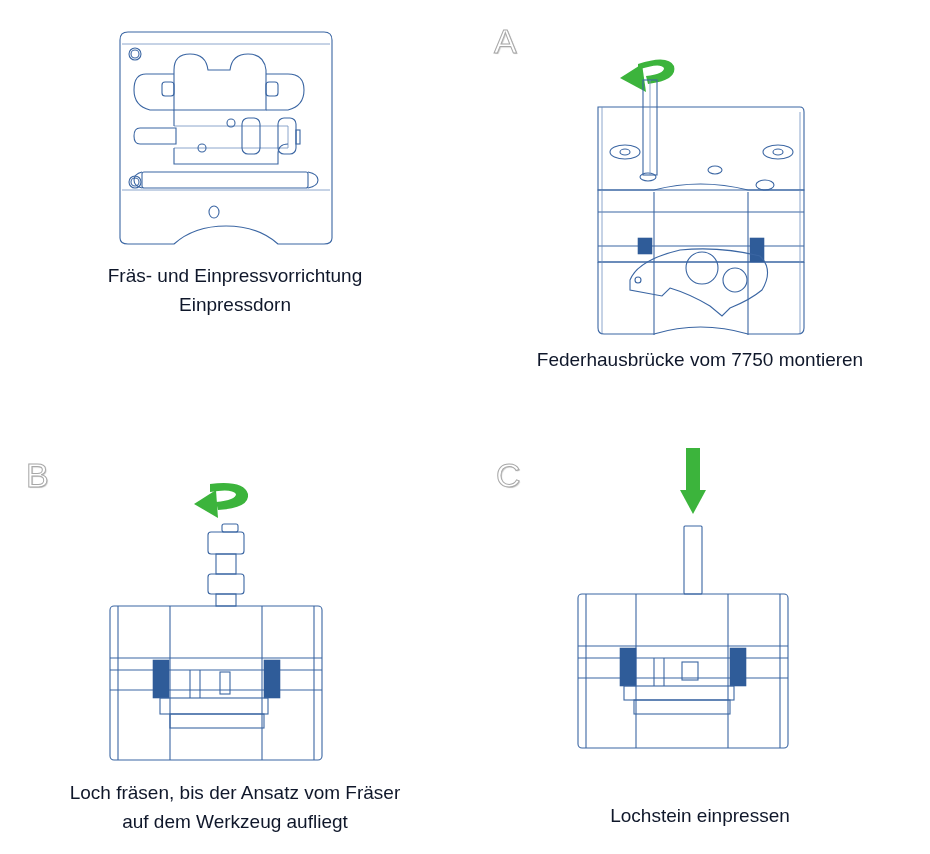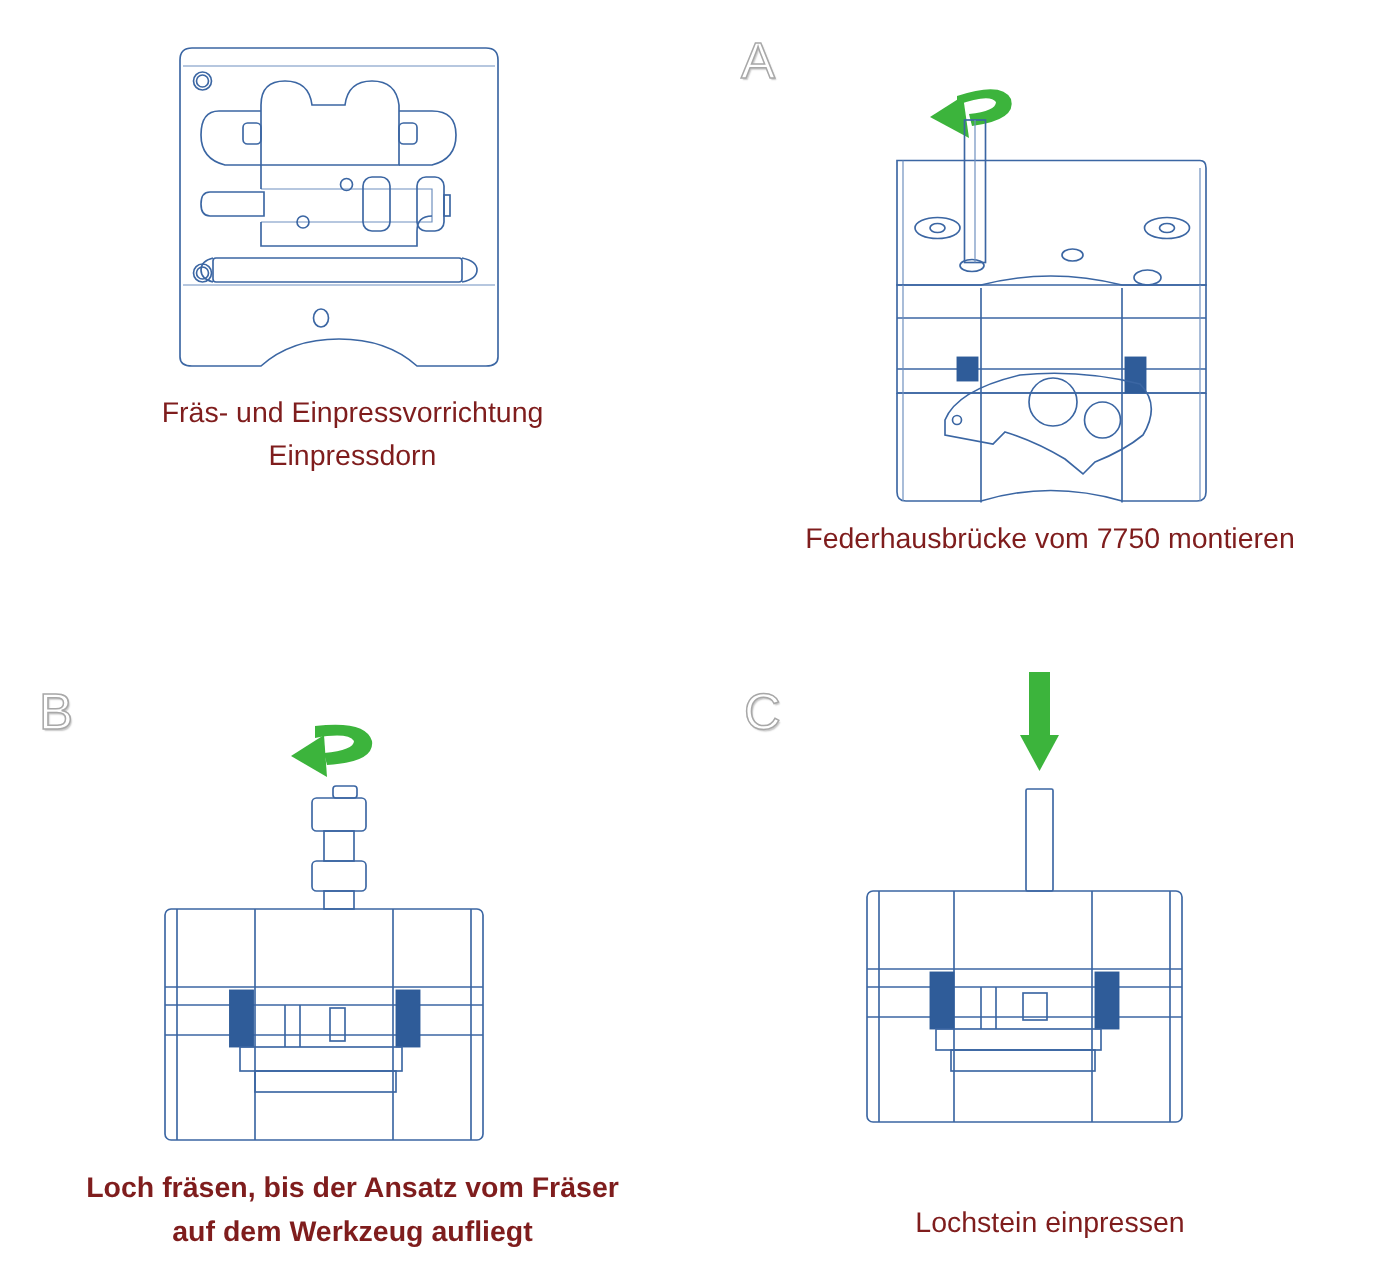--- a/index.html
+++ b/index.html
@@ -1,18 +1,18 @@
 <!DOCTYPE html>
 <html><head>
 <meta charset="utf-8">
 <style>
   html, body { margin: 0; padding: 0; background: #ffffff; }
   body { width: 930px; height: 854px; position: relative; overflow: hidden;
          font-family: "Liberation Sans", sans-serif; }
-  .caption { position: absolute; color: #7f1d1d; font-size: 19px; line-height: 28.5px;
+  .caption { position: absolute; color: #0f172a; font-size: 19px; line-height: 28.5px;
              text-align: center; }
   .step-letter { position: absolute; font-family: "Liberation Sans", sans-serif; font-size: 34px;
                  color: #ffffff; -webkit-text-stroke: 1px #a8a8a8;
                  text-shadow: 1px 1px 1px #c8c8c8; font-weight: normal; }
   svg.drw { position: absolute; overflow: visible; }
   svg.drw .l { fill: none; stroke: #3b66a3; stroke-width: 1.1; }
   svg.drw .lt { fill: none; stroke: #6f90bf; stroke-width: 0.8; }
   svg.drw .thread { fill: #2f5c99; stroke: #2f5c99; stroke-width: 0.6; }
 </style>
 </head>
@@ -127,21 +127,21 @@
     <line class="l" x1="2" y1="192" x2="214" y2="192"></line>
     <line class="l" x1="2" y1="212" x2="214" y2="212"></line>
     <rect class="thread" x="45" y="182" width="16" height="38"></rect>
     <rect class="thread" x="156" y="182" width="16" height="38"></rect>
     <rect class="l" x="52" y="220" width="108" height="16"></rect>
     <rect class="l" x="62" y="236" width="94" height="14"></rect>
     <rect class="l" x="112" y="194" width="10" height="22"></rect>
     <line class="l" x1="82" y1="192" x2="82" y2="220"></line>
     <line class="l" x1="92" y1="192" x2="92" y2="220"></line>
   </svg>
-  <div class="caption" style="left:30px;top:779px;width:410px;font-weight:bold;">
+  <div class="caption" style="left:30px;top:779px;width:410px;">
     <div>Loch fräsen, bis der Ansatz vom Fräser</div>
     <div>auf dem Werkzeug aufliegt</div>
   </div>
 </div>
 
 <div>
   <div class="step-letter" style="left:496px;top:456px;">C</div>
   <svg class="drw" style="left:574px;top:446px" width="216" height="310" viewBox="0 0 216 310">
     <g>
       <rect x="112" y="2" width="14" height="42" fill="#3cb43c"></rect>

